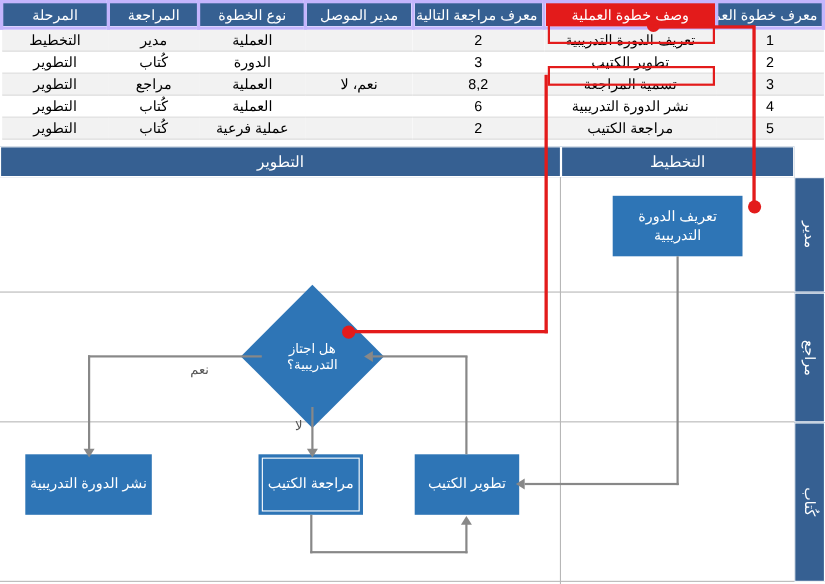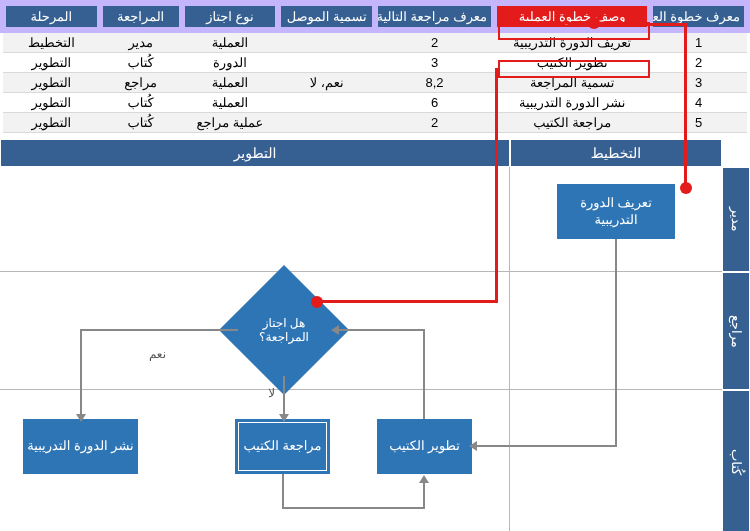--- a/index.html
+++ b/index.html
@@ -1,20 +1,20 @@
 <!DOCTYPE html>
 <html dir="rtl" lang="ar"><head>
 <meta charset="utf-8">
 <style>
   * { box-sizing: border-box; margin: 0; padding: 0; }
   body { font-family: Arial, sans-serif; font-size: 13px; width: 750px; height: 531px; overflow: hidden; background: #fff; direction: rtl; position: relative; }
   
   
   table { width: 100%; border-collapse: collapse; table-layout: fixed; }
-  th { background: #366092; color: #fff; padding: 3px 4px; font-weight: normal; text-align: center; border: 6px solid #c4b5fd; font-size: 13px; white-space: nowrap; overflow: hidden; }
+  th { background: #366092; color: #fff; padding: 3px 4px; font-weight: normal; text-align: center; border: 3px solid #c4b5fd; font-size: 13px; white-space: nowrap; overflow: hidden; }
   th.highlighted { background: #e31b1b; margin-top: 28px; }
   td { padding: 2px 4px; text-align: center; border-bottom: 1px solid #d9d9d9; background: #f2f2f2; font-size: 13px; white-space: nowrap; overflow: hidden; }
   tbody tr:nth-child(even) td { background: #fff; }
   
   
   .flow { position: relative; width: 100%; height: 400px; margin-top: 6px; }
   
   
   .phase-head { position: absolute; top: 0; height: 28px; background: #366092; color: #fff; display: flex; align-items: center; justify-content: center; border: 1px solid #fff; font-size: 14px; }
   .ph1 { right: 28px; width: 212px; }
@@ -67,22 +67,22 @@
       <col style="width:13%">
       <col style="width:13%">
       <col style="width:11%">
       <col style="width:13%">
   </colgroup>
   <thead>
     <tr>
       <th>معرف خطوة العملية</th>
       <th class="highlighted">وصف خطوة العملية</th>
       <th>معرف مراجعة التالية</th>
-      <th>تسمية الموصل</th>
-      <th>نوع اجتاز</th>
+      <th>مدير الموصل</th>
+      <th>نوع الخطوة</th>
       <th>المراجعة</th>
       <th>المرحلة</th>
     </tr>
   </thead>
   <tbody>
     <tr>
       <td>1</td>
       <td>تعريف الدورة التدريبية</td>
       <td>2</td>
       <td></td>
@@ -115,21 +115,21 @@
       <td></td>
       <td>العملية</td>
       <td>كُتاب</td>
       <td>التطوير</td>
     </tr>
     <tr>
       <td>5</td>
       <td>مراجعة الكتيب</td>
       <td>2</td>
       <td></td>
-      <td>عملية مراجع</td>
+      <td>عملية فرعية</td>
       <td>كُتاب</td>
       <td>التطوير</td>
     </tr>
   </tbody>
 </table>
 
 <div class="flow">
 
   <div class="phase-head ph1">التخطيط</div>
   <div class="phase-head ph2">التطوير</div>
@@ -142,21 +142,21 @@
   <div class="lane lane2"></div>
   <div class="lane lane3"></div>
   <div class="vline"></div>
 
   <div class="box" style="right:75px; top:45px; width:118px; height:55px;">تعريف الدورة التدريبية</div>
 
   <div class="box" style="right:278px; top:280px; width:95px; height:55px;">تطوير الكتيب</div>
 
   <div class="diamond-wrap" style="right:420px; top:145px;">
     <div class="diamond"></div>
-    <div class="diamond-text">هل اجتاز المراجعة؟</div>
+    <div class="diamond-text">هل اجتاز التدريبية؟</div>
   </div>
 
   <div class="box sub" style="right:420px; top:280px; width:95px; height:55px;">
     <span style="position:relative;z-index:1;">مراجعة الكتيب</span>
   </div>
 
   <div class="box" style="right:612px; top:280px; width:115px; height:55px;">نشر الدورة التدريبية</div>
 
   <div class="arrow-line" style="right:133px; top:100px; width:2px; height:208px;"></div>
   <div class="arrow-line" style="right:133px; top:306px; width:140px; height:2px;"></div>
@@ -166,21 +166,21 @@
   <div class="arrow-line" style="right:325px; top:190px; width:86px; height:2px;"></div>
   <div class="arrow-head" style="right:411px; top:186px; border-top:5px solid transparent; border-bottom:5px solid transparent; border-right:8px solid #888;"></div>
 
   <div class="arrow-line" style="right:465px; top:237px; width:2px; height:43px;"></div>
   <div class="arrow-head" style="right:461px; top:275px; border-left:5px solid transparent; border-right:5px solid transparent; border-top:8px solid #888;"></div>
   <div class="edge-label" style="right:475px; top:247px;">لا</div>
 
   <div class="arrow-line" style="right:512px; top:190px; width:158px; height:2px;"></div>
   <div class="arrow-line" style="right:668px; top:190px; width:2px; height:90px;"></div>
   <div class="arrow-head" style="right:664px; top:275px; border-left:5px solid transparent; border-right:5px solid transparent; border-top:8px solid #888;"></div>
-  <div class="edge-label" style="right:584px; top:196px;margin-top:12px;">نعم</div>
+  <div class="edge-label" style="right:560px; top:196px;">نعم</div>
 
   <div class="arrow-line" style="right:466px; top:335px; width:2px; height:35px;"></div>
   <div class="arrow-line" style="right:325px; top:368px; width:143px; height:2px;"></div>
   <div class="arrow-line" style="right:325px; top:340px; width:2px; height:30px;"></div>
   <div class="arrow-head" style="right:321px; top:336px; border-left:5px solid transparent; border-right:5px solid transparent; border-bottom:8px solid #888;"></div>
 </div>
 
 <div class="red-dot" style="top:17px; right:150px;"></div>
 
 <div class="red-box" style="top:22px; right:100px; width:152px; height:18px;"></div>

